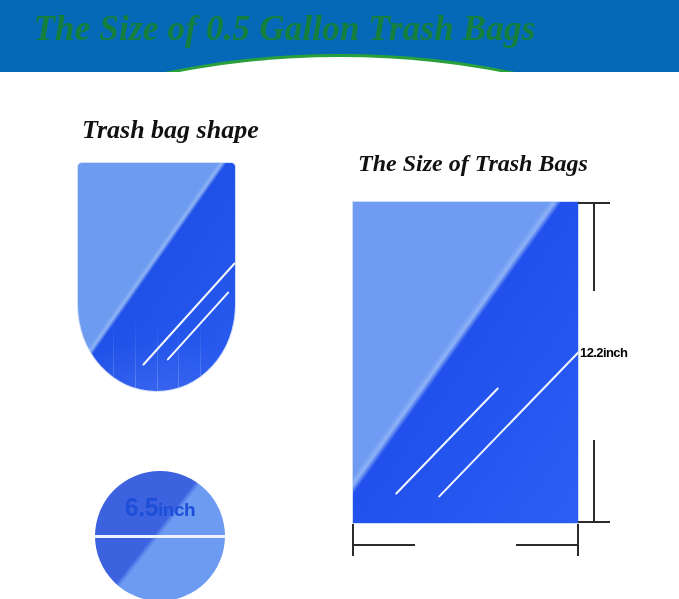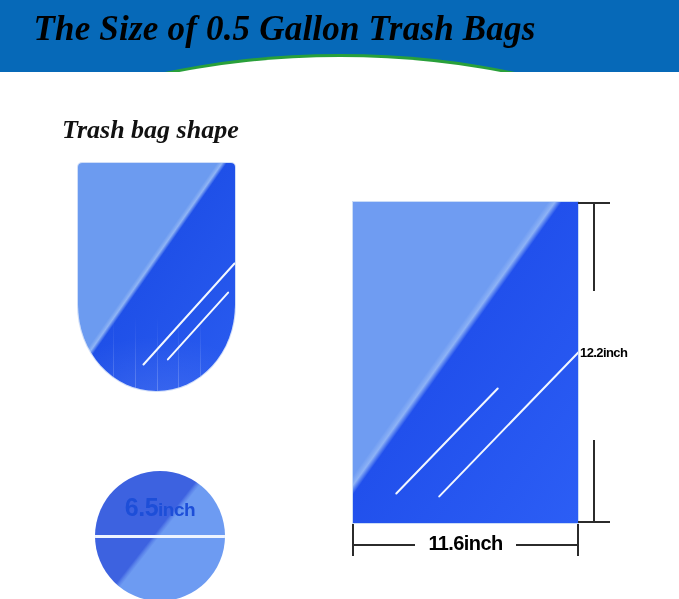--- a/index.html
+++ b/index.html
@@ -47,38 +47,39 @@
     height: 266px;
     background: #29a03a;
     border-radius: 50% 50% 0 0 / 100% 100% 0 0;
   }
   .header-title {
     position: absolute;
     left: 0;
     top: 9px;
     width: 569px;
     text-align: center;
-    color: #000000;
+    color: #15803d;
     font-family: "Liberation Serif", serif;
     font-style: italic;
     font-weight: bold;
     font-size: 35px;
     letter-spacing: 0.2px;
     white-space: nowrap;
     z-index: 5;
   }
 
   
   .section-heading {
     position: absolute;
     color: #111111;
     font-family: "Liberation Serif", serif;
     font-style: italic;
     font-weight: bold;
     white-space: nowrap;
+    margin-left: 20px;
   }
   #heading-shape   { left: 62px;  top: 115px; font-size: 26px; }
   #heading-bottom  { left: 76px;  top: 418px; font-size: 24px; }
   #heading-size    { left: 338px; top: 150px; font-size: 24px; }
 
   
   #bag-shape {
     position: absolute;
     left: 78px;
     top: 163px;
@@ -235,31 +236,31 @@
   </div>
 
 
   <div id="bottom-circle">
     <div class="circle-diameter-line"></div>
   </div>
   <div id="circle-label">
     <span class="big">6.5</span><span class="small">inch</span>
   </div>
 
+  <div class="section-heading" id="heading-size">The Size of  Trash Bags</div>
 
   <div id="bag-rect">
     <div class="streak" style="left:52px; top:215px; width:220px; height:2px; transform:rotate(-46deg);"></div>
     <div class="streak" style="left:20px; top:238px; width:148px; height:2px; transform:rotate(-46deg);"></div>
   </div>
 
   <div class="dim-line" id="dim-v-cap-top"></div>
   <div class="dim-line" id="dim-v-seg-top"></div>
   <div class="dim-line" id="dim-v-seg-bottom"></div>
   <div class="dim-line" id="dim-v-cap-bottom"></div>
   <div id="dim-v-label">12.2inch</div>
 
   <div class="dim-line" id="dim-h-cap-left"></div>
   <div class="dim-line" id="dim-h-seg-left"></div>
   <div class="dim-line" id="dim-h-seg-right"></div>
   <div class="dim-line" id="dim-h-cap-right"></div>
-  <div id="dim-h-label">11.6inch</div>
 
 </div>
 
 </body></html>

